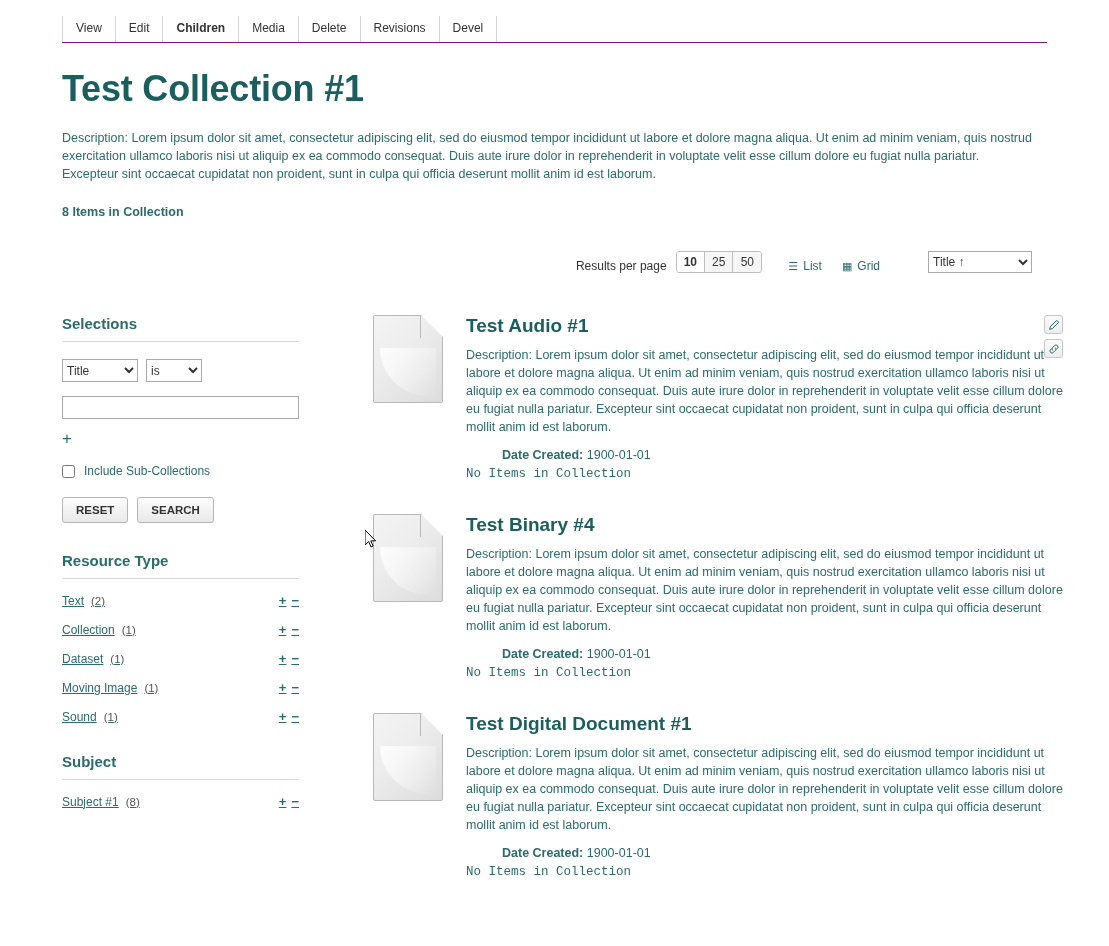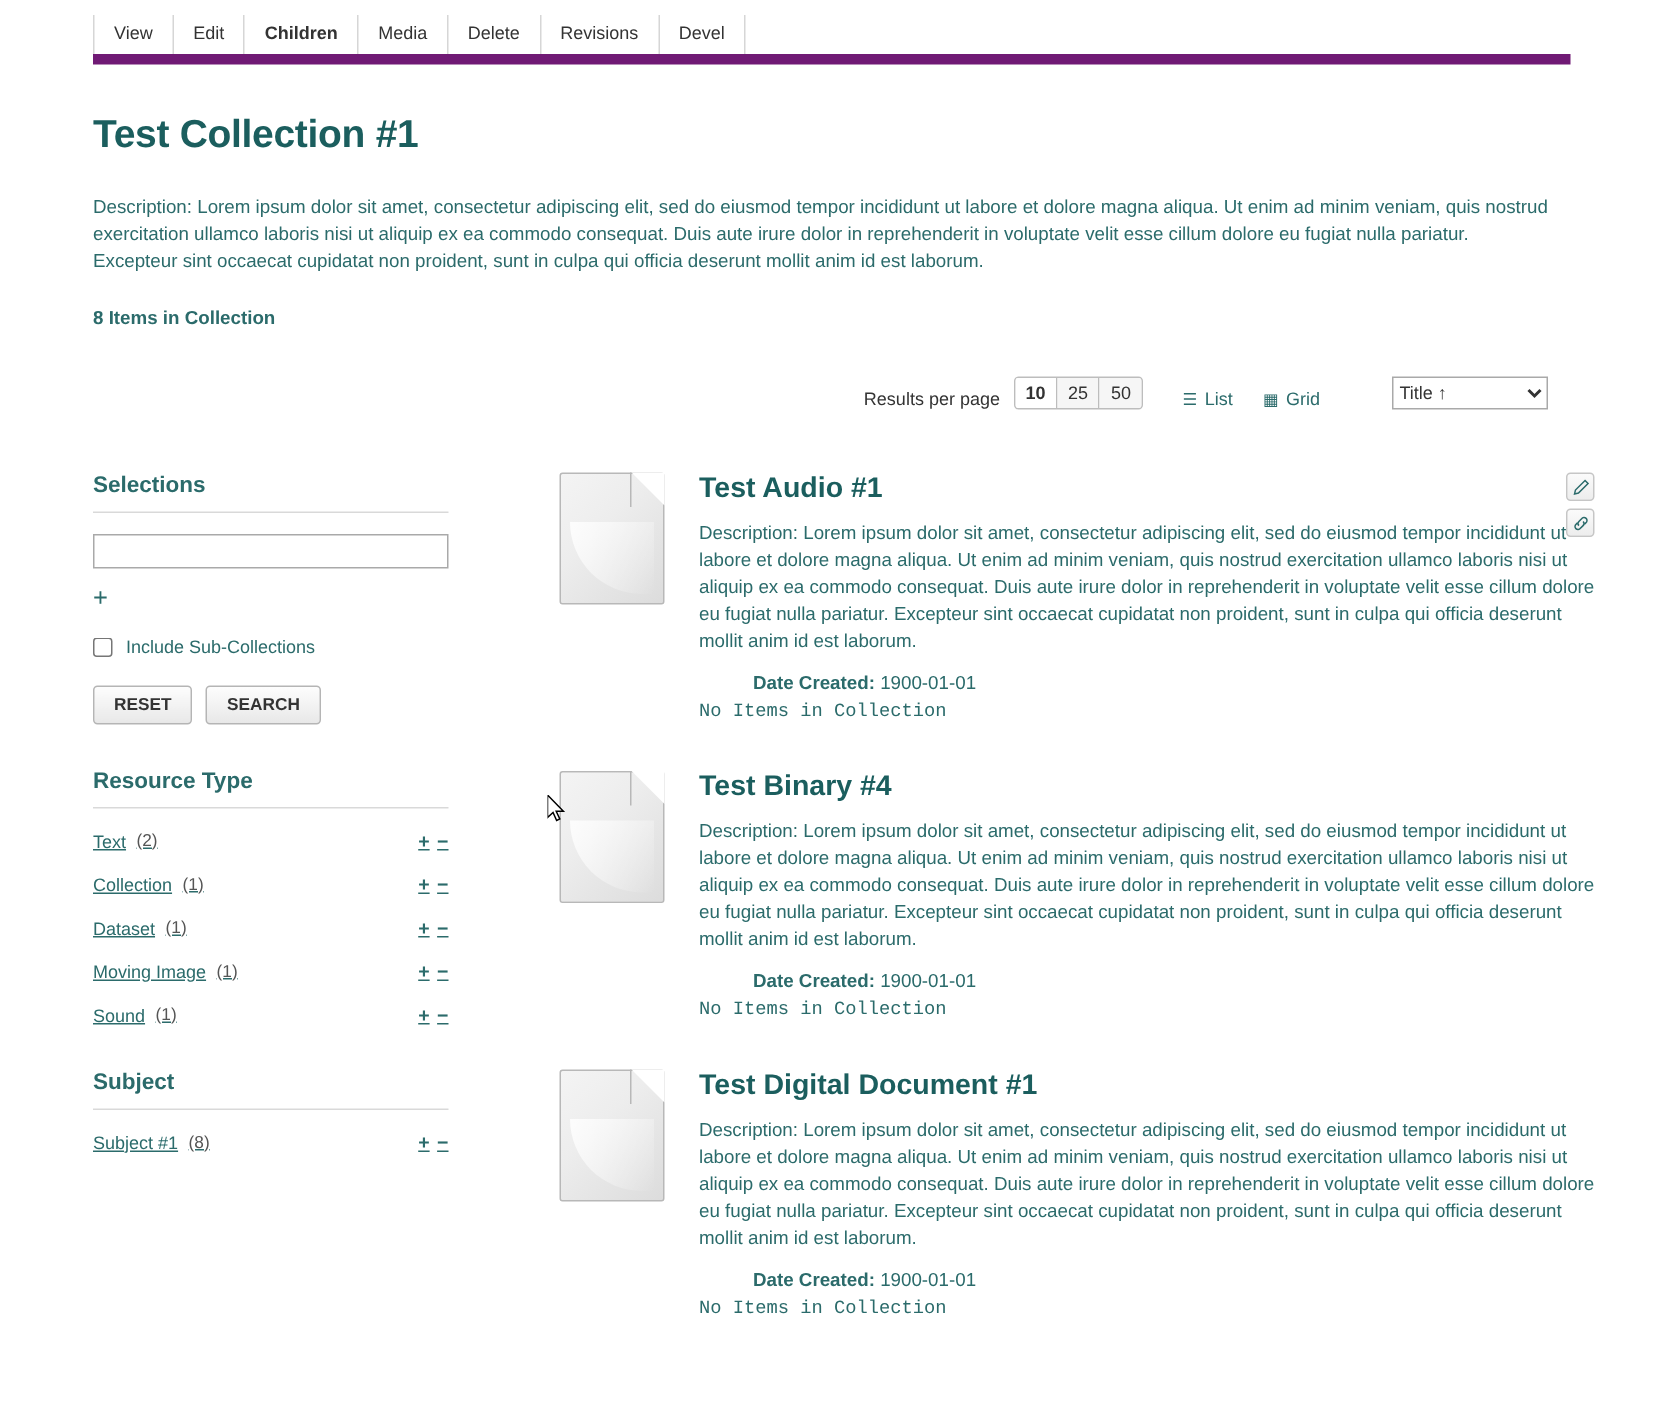--- a/index.html
+++ b/index.html
@@ -11,21 +11,21 @@
     font-size: 13px;
     color: #333333;
     overflow: hidden;
   }
 
   .page { width: 1109px; position: relative; }
 
   
   .tabs {
     margin: 14px 62px 0 62px;
-    border-bottom: 7px solid #701a75;
+    border-bottom: 1px solid #701a75;
     height: 29px;
     display: flex;
     align-items: flex-end;
     padding-left: 0px;
   }
   .tab {
     font-size: 12px;
     color: #333333;
     padding: 5px 13px 7px 13px;
     border-right: 1px solid #d6d6d6;
@@ -35,21 +35,21 @@
   }
   .tab:first-child { border-left: 1px solid #d6d6d6; }
   .tab.active {
     font-weight: bold;
     color: #333333;
   }
 
   
   h1.page-title {
     margin: 28px 62px 0 62px;
-    font-size: 26px;
+    font-size: 36px;
     line-height: 36px;
     font-weight: bold;
     color: #1b5e5e;
     letter-spacing: -0.2px;
   }
 
   .desc-block {
     margin: 22px 62px 0 62px;
     width: 970px;
     font-size: 12.5px;
@@ -378,20 +378,28 @@
       <option>Title ↑</option>
     </select>
   </div>
 
   <div class="content">
 
     <div class="sidebar">
       <div class="side-h">Selections</div>
 
 
+      <div class="adv-row">
+        <select class="adv-select w1">
+          <option>Title</option>
+        </select>
+        <select class="adv-select w2">
+          <option>is</option>
+        </select>
+      </div>
 
       <input class="adv-text" type="text" value="" style="">
 
       <div class="plus-add">+</div>
 
       <div class="checkrow">
         <input type="checkbox" style="">
         <span>Include Sub-Collections</span>
       </div>
 

